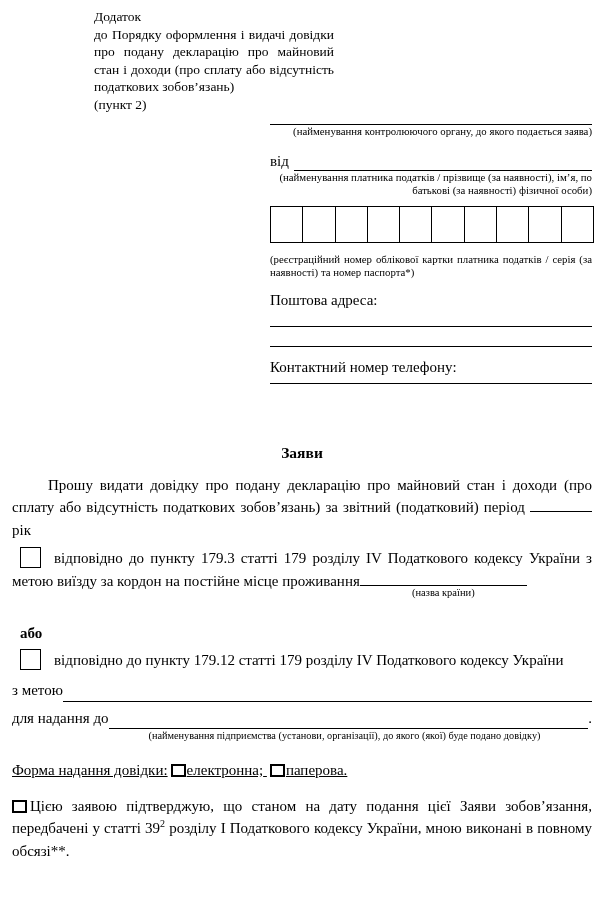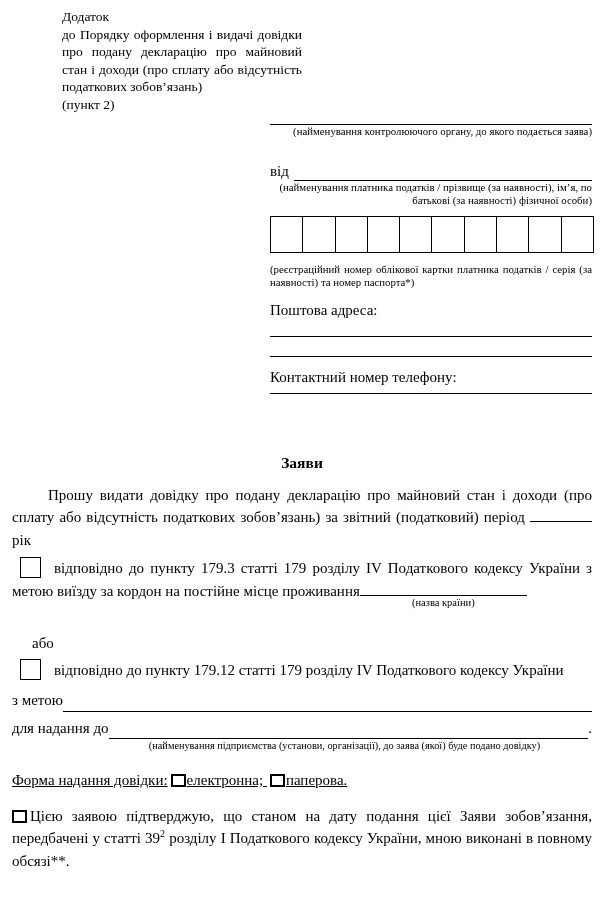--- a/index.html
+++ b/index.html
@@ -7,29 +7,29 @@
   body {
     width: 600px; height: 910px;
     padding: 8px 8px 0 12px;
     font-family: "Liberation Serif", "DejaVu Serif", serif;
     color: #000;
     overflow: hidden;
   }
   .right-col { margin-left: 258px; width: 322px; }
 
   
-  .annex { margin-left: 50px; width: 240px; font-size: 13.5px; line-height: 17.5px; }
+  .annex { margin-left: 82px; width: 240px; font-size: 13.5px; line-height: 17.5px; }
   .annex .annex-body { text-align: justify; }
 
   
   .w-line { border-bottom: 1px solid #000; height: 8px; }
   .caption { font-size: 10.8px; line-height: 13.5px; text-align: right; }
   .caption.just { text-align: justify; }
 
-  .from-row { display: flex; align-items: flex-end; margin-top: 22px; font-size: 15px; line-height: 20px; }
+  .from-row { display: flex; align-items: flex-end; margin-top: 12px; font-size: 15px; line-height: 20px; }
   .from-row .fill { flex: 1; border-bottom: 1px solid #000; margin-left: 5px; }
 
   
   .cells { display: flex; margin-top: 8px; width: 324px; height: 37px; }
   .cell { flex: 1; border: 1px solid #000; margin-left: -1px; }
   .cell:first-child { margin-left: 0; }
 
   .body { font-size: 15px; line-height: 22.5px; }
   .just { text-align: justify; }
 
@@ -51,21 +51,21 @@
   .cb-sm {
     display: inline-block; width: 15px; height: 13px;
     border: 2px solid #000; vertical-align: -2px; margin: 0 1px 0 3px;
   }
   .opt { margin-top: 6px; }
 
   .blank-cap { display: inline-block; width: 167px; height: 16px; vertical-align: top; overflow: visible; }
   .blank-cap .bc-line { display: block; height: 16px; border-bottom: 1px solid #000; }
   .blank-cap .bc-cap { display: block; text-align: center; font-size: 10.5px; line-height: 14px; }
 
-  .or-row { margin-top: 30px; margin-left: 20px; }
+  .or-row { margin-top: 30px; margin-left: 8px; font-weight: bold; }
 
   .fill-row { display: flex; align-items: flex-end; margin-top: 5px; }
   .fill-row .lbl { white-space: nowrap; }
   .fill-row .fill { flex: 1; border-bottom: 1px solid #000; height: 18px; }
   .provide-cap { margin-left: 85px; text-align: center; font-size: 10.3px; line-height: 14px; }
 
   .delivery { margin-top: 16px; text-decoration: underline; }
   .confirm { margin-top: 13px; }
   sup { font-size: 10px; vertical-align: super; line-height: 0; }
 </style>
@@ -127,20 +127,20 @@
 <div class="body fill-row" style="margin-top:8px;">
   <span class="lbl">з метою</span>
     <span class="fill"></span>
 </div>
 
 <div class="body fill-row">
   <span class="lbl">для надання до</span>
     <span class="fill"></span>
     <span>.</span>
 </div>
-<div class="provide-cap">(найменування підприємства (установи, організації), до заява (якої) буде подано довідку)</div>
+<div class="provide-cap">(найменування підприємства (установи, організації), до якого (якої) буде подано довідку)</div>
 
 <div class="body delivery">
   <span>Форма надання довідки:</span><span class="cb-sm"></span><span>електронна;</span>
   <span class="cb-sm"></span><span>паперова.</span>
 </div>
 
 <p class="body just confirm"><span class="cb-sm" style="margin-left:0;margin-right:3px;"></span><span>Цією заявою підтверджую, що станом на дату подання цієї Заяви зобов’язання, передбачені у статті 39</span><sup>2</sup><span> розділу I Податкового кодексу України, мною виконані в повному обсязі**.</span></p>
 
 </body></html>

